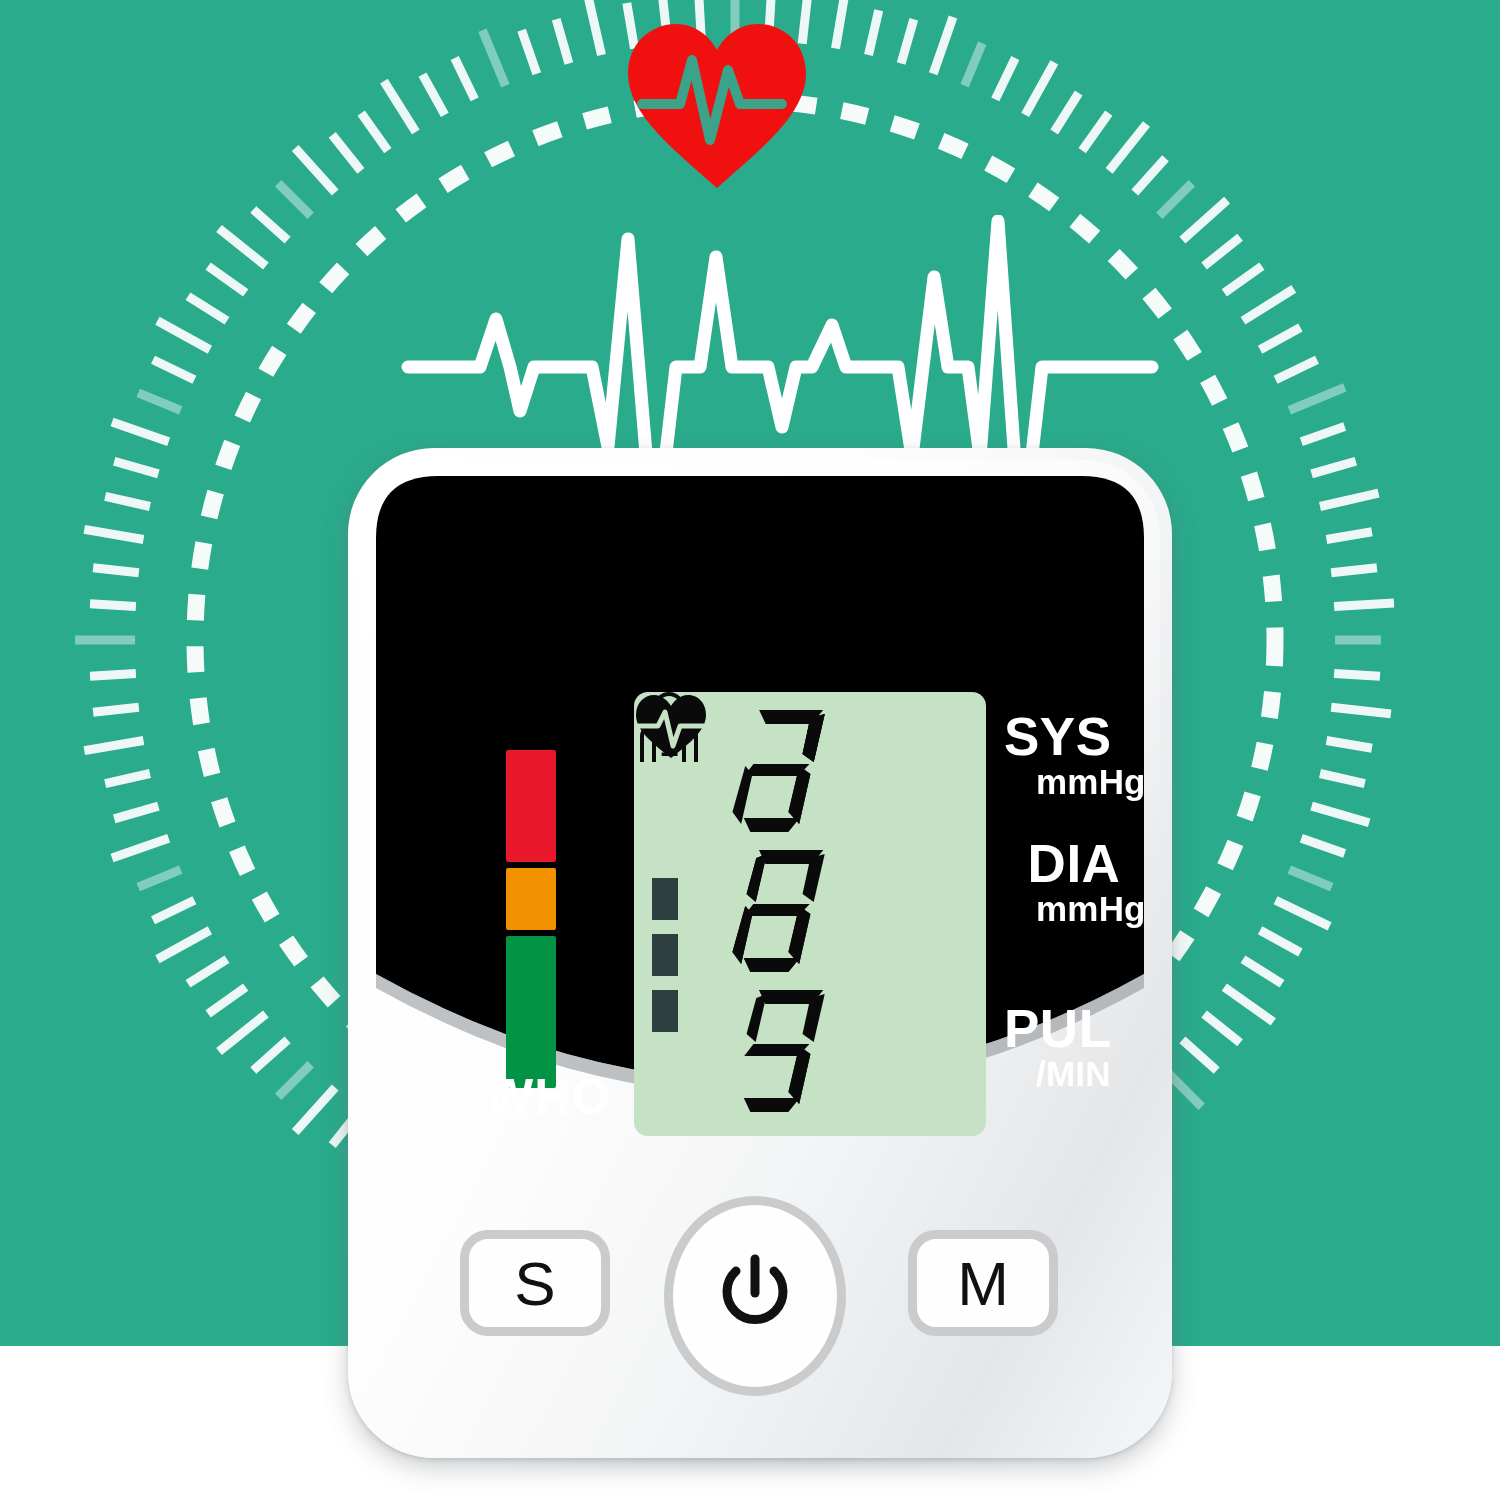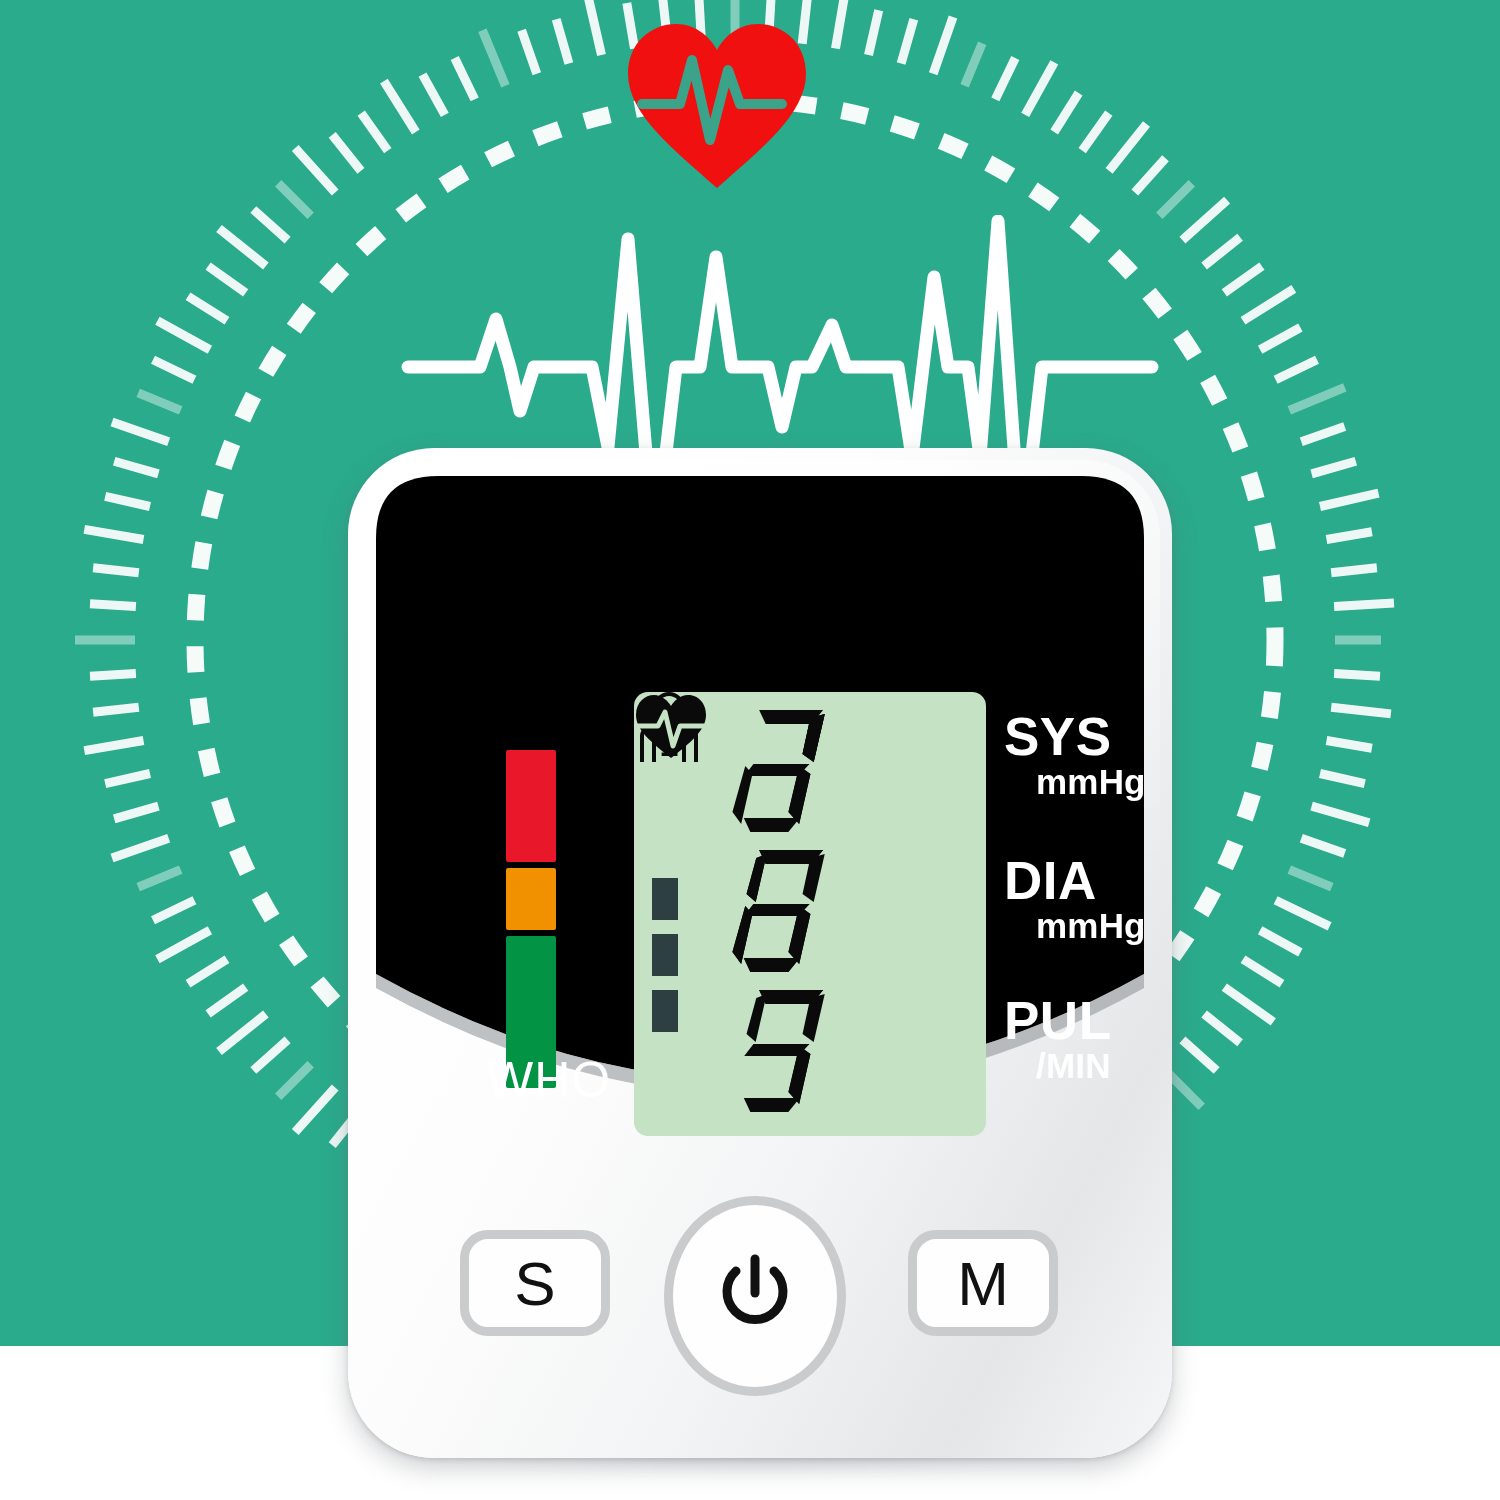--- a/index.html
+++ b/index.html
@@ -59,22 +59,22 @@
   }
   .panel svg{position:absolute;left:0;top:0;}
 
   
   .who-wrap{position:absolute;left:130px;top:274px;width:66px;height:360px;}
   .who-seg{position:absolute;left:0;width:50px;border-radius:2px;}
   .who-red{top:0;height:112px;background:#e8172a;}
   .who-orange{top:118px;height:62px;background:#f29100;}
   .who-green{top:186px;height:152px;background:#029444;}
   .who-label{
-    position:absolute;left:110px;top:575px;color:#ffffff;
-    font-size:50px;font-weight:400;letter-spacing:1px;
+    position:absolute;left:110px;top:592px;color:#ffffff;
+    font-size:50px;font-weight:700;letter-spacing:1px;
     font-family:"Liberation Sans", sans-serif;
   }
 
   
   .lcd{
     position:absolute;left:258px;top:216px;width:352px;height:444px;
     background:#c5e2c5;border-radius:14px;
   }
   .lcd-bars{position:absolute;left:18px;top:186px;width:28px;height:158px;}
   .lcd-bar{position:absolute;left:0;width:26px;height:42px;background:#2e3f41;}
@@ -92,22 +92,22 @@
   .seven-seg{position:absolute;top:0;height:136px;width:104px;}
   .seven-seg.pos0{right:122px;}
   .seven-seg.pos1{right:8px;}
 
   
   .labels{position:absolute;left:628px;top:236px;width:130px;}
   .lab-grp{position:absolute;left:0;width:140px;color:#fff;}
   .lab-big{font-size:53px;font-weight:700;line-height:50px;letter-spacing:0.5px;}
   .lab-small{font-size:35px;font-weight:600;line-height:40px;letter-spacing:0.2px;margin-left:32px;}
   .grp-sys{top:0;}
-  .grp-dia{top:144px;}
-  .grp-pul{top:284px;}
+  .grp-dia{top:127px;text-align:center;}
+  .grp-pul{top:292px;}
 
   
   .btn-s,.btn-m{
     position:absolute;top:782px;width:150px;height:106px;
     border-radius:28px;border:9px solid #c9cbcd;background:#fefefe;
     box-sizing:border-box;
     display:flex;align-items:center;justify-content:center;
     font-size:62px;color:#111;font-family:"Liberation Sans", sans-serif;
   }
   .btn-s{left:112px;}

